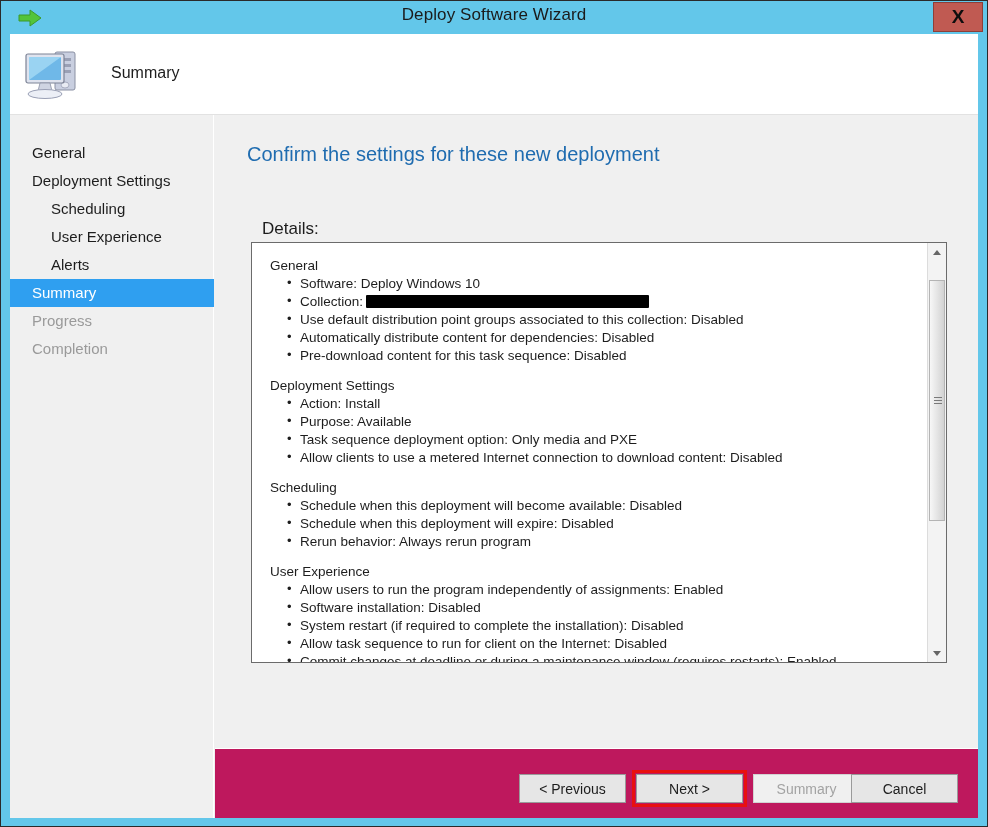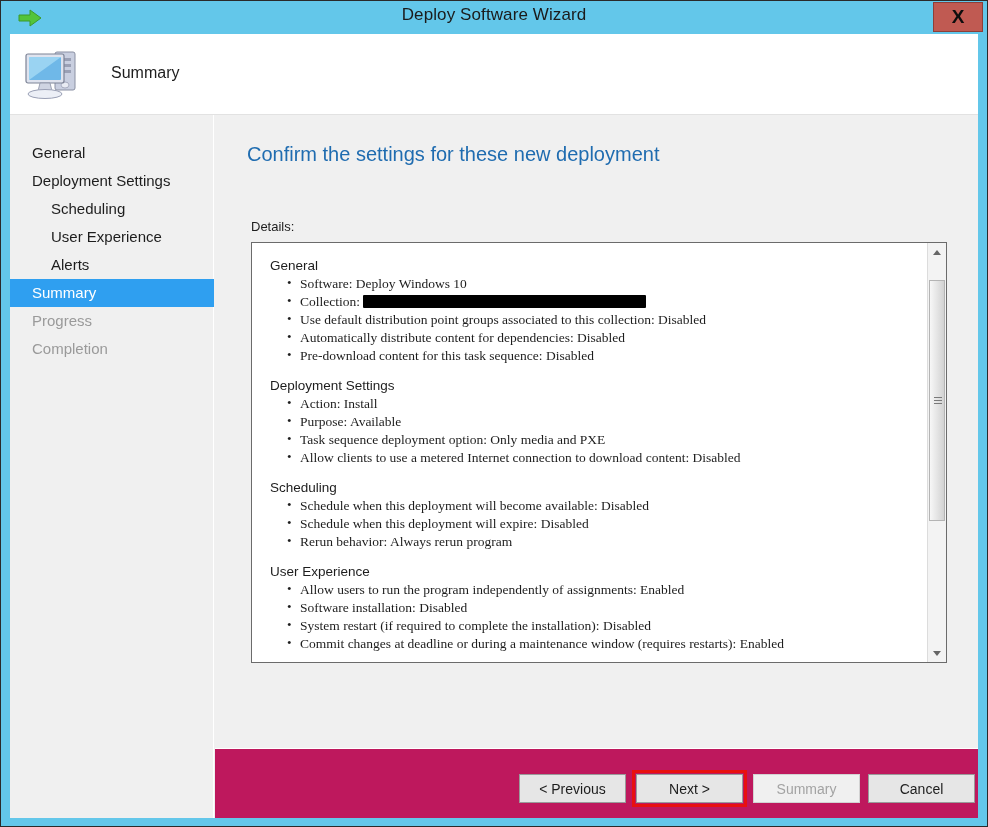--- a/index.html
+++ b/index.html
@@ -132,22 +132,22 @@
   }
   #pane-heading {
     position: absolute;
     left: 32px; top: 28px;
     font-size: 20px;
     color: #1f6cb0;
     white-space: nowrap;
   }
   #details-label {
     position: absolute;
-    left: 36px; top: 104px;
-    font-size: 13px;
+    left: 47px; top: 104px;
+    font-size: 17px;
     color: #1d1d1d;
   }
 
   
   #details-box {
     position: absolute;
     left: 36px; top: 127px;
     width: 696px;
     height: 421px;
     background: #ffffff;
@@ -174,21 +174,20 @@
     margin: 0;
     padding: 0 0 0 30px;
     list-style: none;
   }
   .sect li {
     font-size: 13.5px;
     color: #1d1d1d;
     line-height: 18px;
     position: relative;
     white-space: nowrap;
-    font-family: Liberation Serif, serif;
   }
   .sect li::before {
     content: "\2022";
     position: absolute;
     left: -13px;
     top: -1px;
     font-size: 13px;
   }
   .redacted {
     display: inline-block;
@@ -294,21 +293,21 @@
   }
   .wbtn.disabled {
     color: #a3a3a3;
     background: #f0f0f0;
     border-color: #d2d2d2;
     cursor: default;
   }
   #btn-previous { left: 304px; }
   #btn-next     { left: 421px; }
   #btn-summary  { left: 538px; }
-  #btn-cancel   { left: 653px; }
+  #btn-cancel   { left: 636px; }
 
   #next-highlight {
     position: absolute;
     left: 417px;
     top: 21px;
     width: 115px;
     height: 37px;
     border: 3px solid #e8100f;
     box-sizing: border-box;
     pointer-events: none;
@@ -393,20 +392,21 @@
                 <li>Schedule when this deployment will expire: Disabled</li>
                 <li>Rerun behavior: Always rerun program</li>
               </ul>
             </div>
             <div class="sect">
               <div class="sect-title">User Experience</div>
               <ul>
                 <li>Allow users to run the program independently of assignments: Enabled</li>
                 <li>Software installation: Disabled</li>
                 <li>System restart (if required to complete the installation): Disabled</li>
+                <li>Allow task sequence to run for client on the Internet: Disabled</li>
                 <li>Commit changes at deadline or during a maintenance window (requires restarts): Enabled</li>
               </ul>
             </div>
           </div>
 
         <div id="scrollbar">
           <div class="sb-btn" id="sb-up">
             <span class="sb-arrow"></span>
           </div>
           <div id="sb-thumb" style="height: 241px; top: 37px;">

